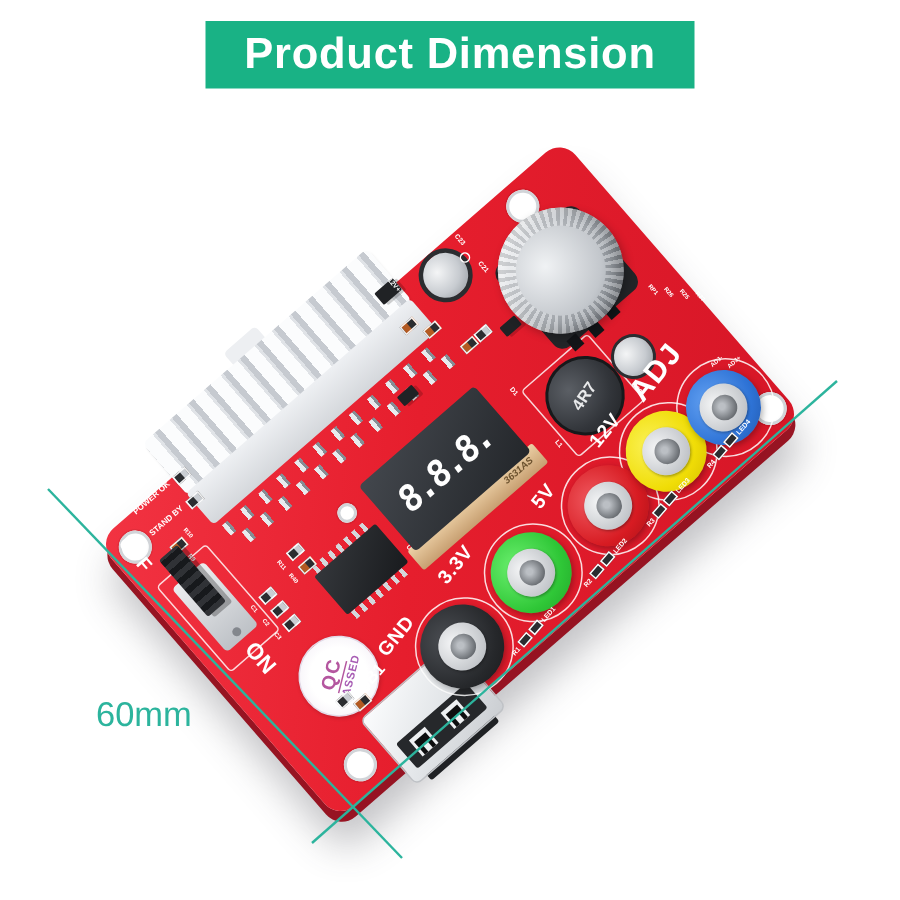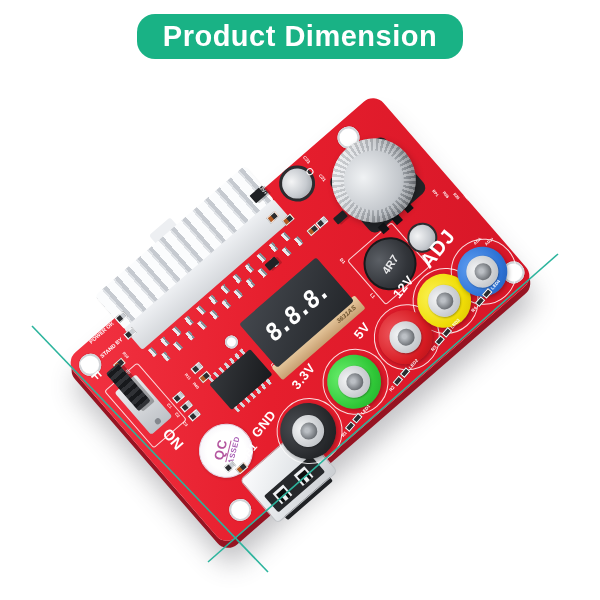--- a/index.html
+++ b/index.html
@@ -1,21 +1,21 @@
 <!DOCTYPE html>
 <html><head>
 <meta charset="utf-8">
 <style>
   html,body{margin:0;padding:0;}
   body{width:600px;height:600px;background:#ffffff;font-family:"Liberation Sans",sans-serif;overflow:hidden;}
   .stage{position:relative;width:600px;height:600px;}
 
   
   .banner{position:absolute;left:137px;top:14px;width:326px;height:45px;background:#19b285;
-          border-radius:18px;display:flex;align-items:center;justify-content:center;}
+          border-radius:0;display:flex;align-items:center;justify-content:center;}
   .banner span{color:#ffffff;font-size:29px;font-weight:700;letter-spacing:.5px;}
 
   
   .dims{position:absolute;left:0;top:0;pointer-events:none;}
   .dim-label{position:absolute;color:#2cb49d;font-size:23px;}
 
   
   .board{position:absolute;left:95px;top:197px;width:410px;height:245px;
          background:linear-gradient(135deg,#f23342 0%,#e61e2d 45%,#d61627 100%);
          border-radius:14px;transform:rotate(-41deg);
@@ -283,18 +283,19 @@
         <i></i>
         <span>LED4</span>
     </div>
   </div>
 
   <svg class="dims" width="600" height="600" viewBox="0 0 600 600">
     <line x1="32" y1="326" x2="268" y2="572" stroke="#2cb49d" stroke-width="1.6"></line>
     <line x1="558" y1="254" x2="208" y2="562" stroke="#2cb49d" stroke-width="1.6"></line>
   </svg>
 
+  <div class="dim-label" style="left:64px;top:463px;">60mm</div>
 
   <div class="banner">
     <span>Product Dimension</span>
   </div>
 
 </div>
 
 </body></html>

